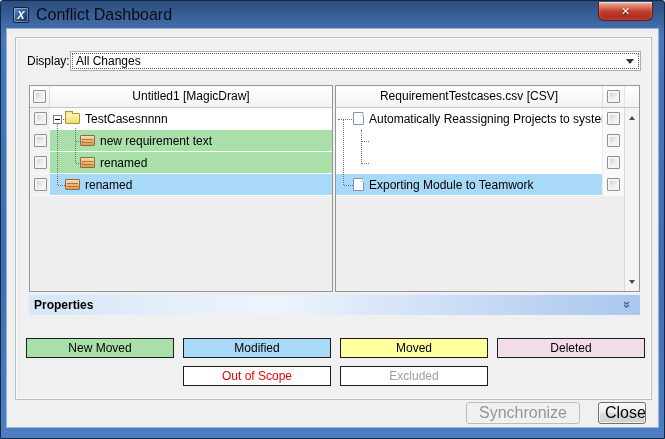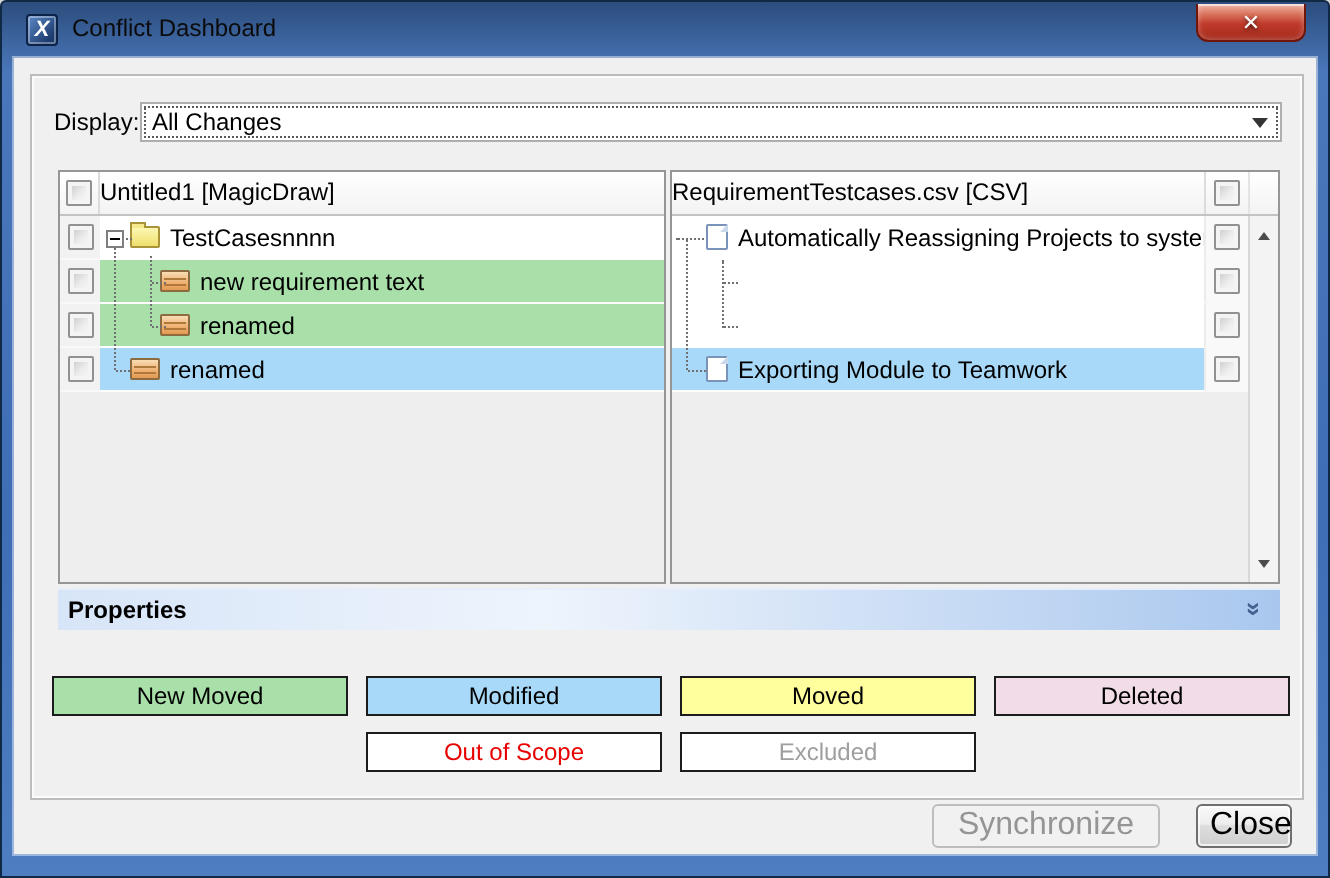--- a/index.html
+++ b/index.html
@@ -7,21 +7,21 @@
   .win{position:relative;width:665px;height:439px;margin:0 auto;
        background:linear-gradient(180deg,#2c4d7d 0,#4a77ba 8%,#3f6db6 60%,#4e7ec0 100%);
        border:1px solid #102944;border-radius:3px 3px 0 0;overflow:hidden;}
   
   .titlebar{position:absolute;top:0;left:0;right:0;height:28px;}
   .app-icon{position:absolute;left:12px;top:6px;width:16px;height:16px;
             background:linear-gradient(135deg,#5d8ac9 0,#1d3b6e 80%);
             border:1px solid #0c2347;border-radius:2px;color:#fff;font-size:11px;font-weight:bold;
             font-style:italic;display:flex;align-items:center;justify-content:center;
             box-shadow:inset 0 0 0 1px rgba(255,255,255,.35);}
-  .win-title{position:absolute;left:35px;top:0;height:28px;line-height:27px;font-size:12px;color:#0b0b0b;}
+  .win-title{position:absolute;left:35px;top:0;height:28px;line-height:27px;font-size:16px;color:#0b0b0b;}
   .close-btn{position:absolute;top:1px;right:11px;width:55px;height:19px;
              border:1px solid #6e150c;border-top:none;border-radius:0 0 6px 6px;
              background:linear-gradient(180deg,#f0b4a4 0,#d8705a 30%,#c03a2a 55%,#a32a1b 100%);
              box-shadow:inset 0 1px 0 rgba(255,255,255,.55),inset 0 0 3px rgba(255,255,255,.35);
              color:#fff;font-size:11px;font-weight:bold;display:flex;align-items:center;justify-content:center;
              text-shadow:0 1px 2px rgba(0,0,0,.65);cursor:pointer;}
   
   .content{position:absolute;left:6px;right:6px;top:28px;bottom:11px;background:#f0f0f0;
            box-shadow:0 0 0 1px rgba(255,255,255,.45);}
   .inner-panel{position:absolute;left:8px;top:8px;width:637px;height:363px;background:#f0f0f0;
@@ -33,21 +33,21 @@
   .combo-focus{position:absolute;inset:1px;border:1px dotted #5a5a5a;display:flex;align-items:center;}
   .combo-text{font-size:12px;padding-left:3px;color:#000;}
   .combo-arrow{position:absolute;right:6px;top:7px;width:0;height:0;
                border-left:4px solid transparent;border-right:4px solid transparent;border-top:5px solid #333;}
   
   .tree-panel{position:absolute;top:47px;height:207px;border:1px solid #969696;background:#eeeeee;overflow:hidden;}
   .tree-left{left:13px;width:304px;}
   .tree-right{left:319px;width:305px;}
   .hdr{height:22px;display:flex;background:linear-gradient(180deg,#ffffff,#f3f3f3);
        border-bottom:1px solid #c3c3c3;}
-  .hdr-title{flex:1;line-height:21px;font-size:12px;color:#000;}
+  .hdr-title{flex:1;text-align:center;line-height:21px;font-size:12px;color:#000;}
   .hdr-cbcol{width:20px;display:flex;align-items:center;justify-content:center;}
   .tree-left .hdr-cbcol{border-right:1px solid #dcdcdc;}
   .tree-right .hdr-cbcol{width:22px;border-left:1px solid #dcdcdc;}
   .hdr-spacer{width:15px;border-left:1px solid #e4e4e4;}
   .tbody{position:relative;height:184px;}
   .tree-right .tbody{margin-right:15px;}
   .trow{display:flex;height:22px;}
   .cbcol{width:20px;background:#f2f2f2;display:flex;align-items:center;justify-content:center;
          border-bottom:1px solid #f8f8f8;}
   .tree-right .cbcol{width:22px;background:#f9f9f9;border-left:1px solid #ececec;}

